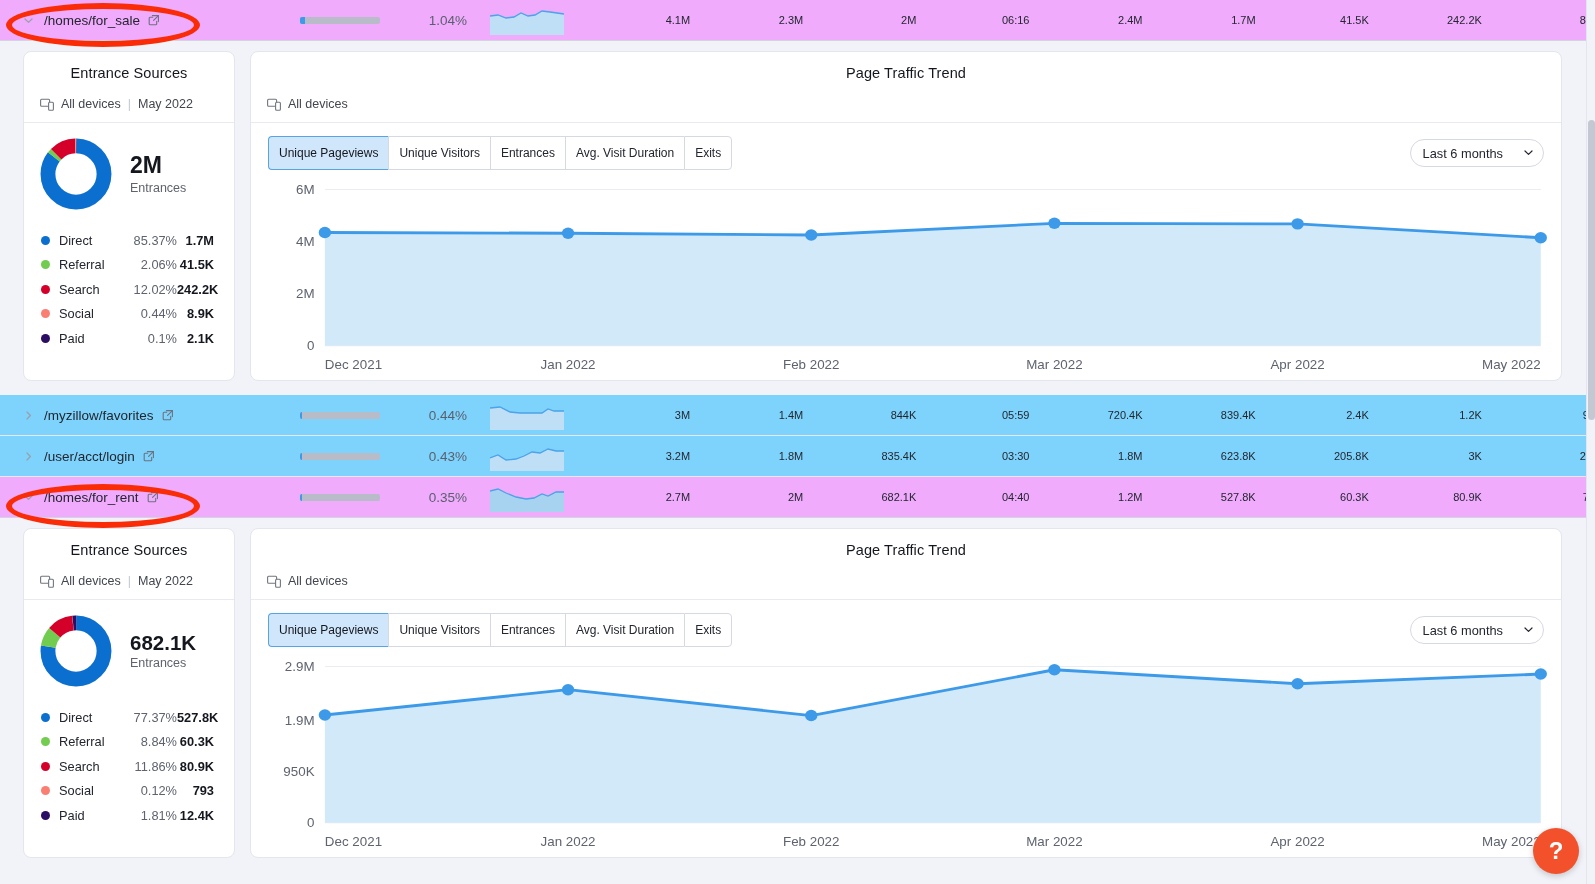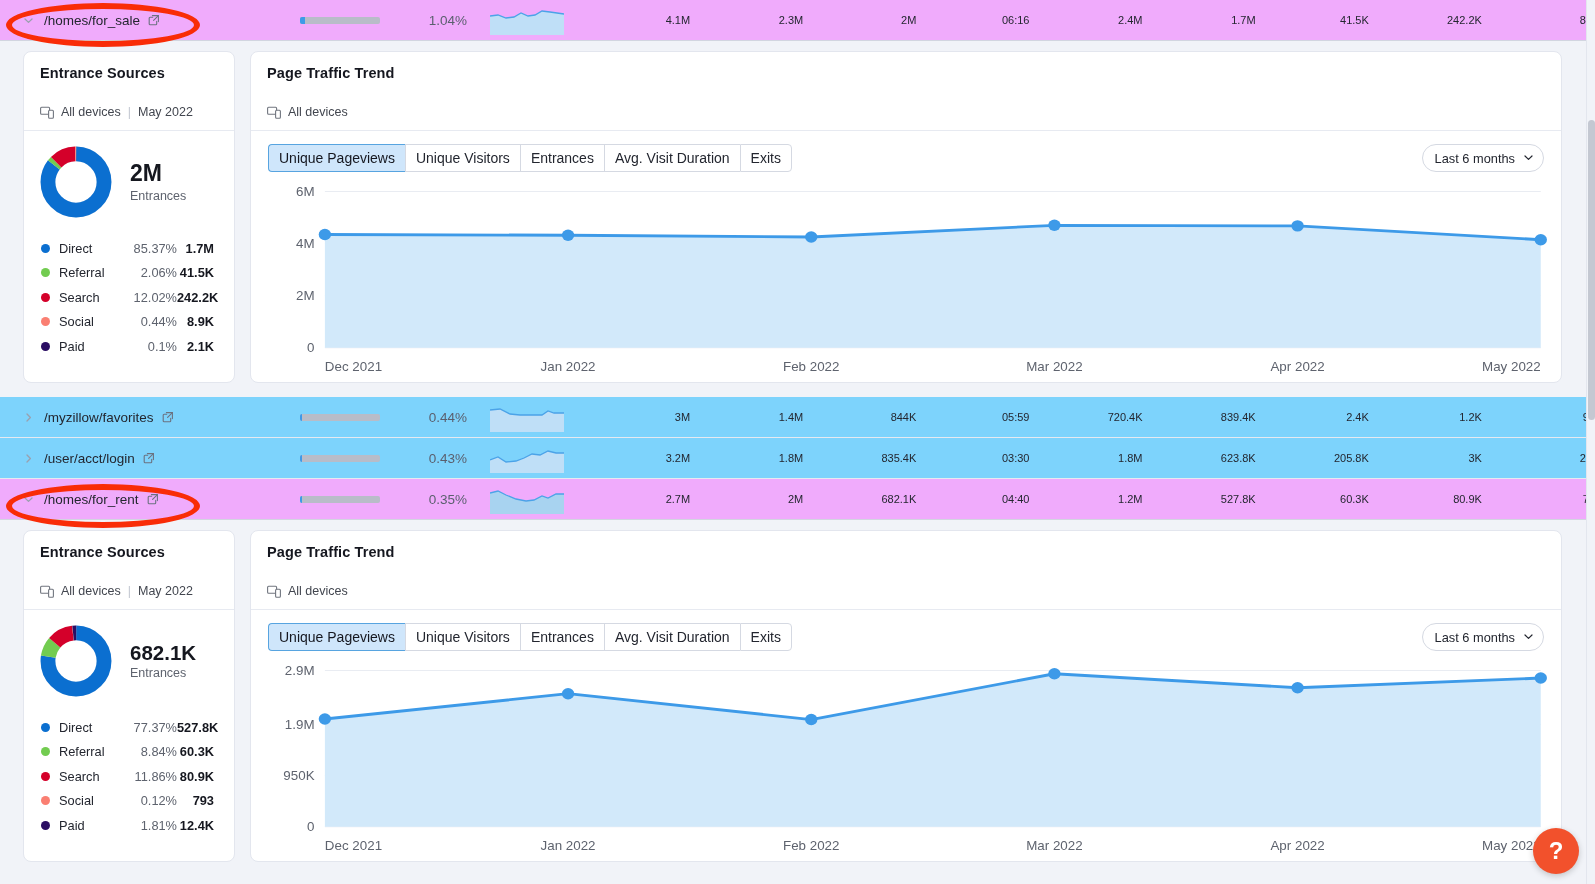--- a/index.html
+++ b/index.html
@@ -59,24 +59,24 @@
   }
   .card {
     background: #fff;
     border: 1px solid #e3e6ee;
     border-radius: 8px;
   }
   .card-entrance { width: 212px; margin-left: 23px; flex: none; }
   .card-trend { flex: 1; margin-left: 15px; margin-right: 33px; }
 
   .card-head { padding: 13px 16px 11px 16px; }
-  .card-title { font-size: 14.5px; font-weight: bold; color: #15171f; letter-spacing: .1px; }
+  .card-title { font-size: 14.5px; font-weight: normal; color: #15171f; letter-spacing: .1px; text-align: center; }
   .card-sub {
     display: flex; align-items: center; gap: 7px;
-    margin-top: 24px; font-size: 12.5px; color: #42464f; text-align: center;
+    margin-top: 16px; font-size: 12.5px; color: #42464f; text-align: center;
   }
   .card-sub .sep { color: #c3c7d1; }
   .device-icon { display: flex; align-items: center; color: #71767f; }
 
   .divider { height: 1px; background: #e7eaf1; }
 
   
   .donut-row { display: flex; align-items: center; padding: 14px 0 0 0; }
   .donut-wrap { width: 104px; display: flex; justify-content: center; flex: none; }
   .donut-meta { padding-left: 2px; }
@@ -94,35 +94,35 @@
   .legend-pct { width: 52px; text-align: right; color: #5e636e; flex: none; }
   .legend-val { flex: 1; text-align: right; font-weight: bold; color: #15171f; }
 
   
   .trend-toolbar {
     display: flex; align-items: center; justify-content: space-between;
     padding: 13px 17px 10px 17px;
   }
   .seg { display: flex; }
   .seg-btn {
-    height: 28px; padding: 0 10px;
+    height: 34px; padding: 0 10px;
     display: flex; align-items: center;
-    font-size: 14px; color: #23262f;
+    font-size: 12px; color: #23262f;
     background: #fff; border: 1px solid #d5d9e2;
     border-right: none; cursor: pointer; white-space: nowrap;
   }
   .seg-btn:first-child { border-radius: 4px 0 0 4px; }
   .seg-btn:last-child { border-right: 1px solid #d5d9e2; border-radius: 0 4px 4px 0; }
   .seg-btn.active {
     background: #cfe6fb; border-color: #57a4e0; color: #15171f;
     position: relative; z-index: 2;
   }
   .range-btn {
     height: 28px; padding: 0 9px 0 12px;
-    display: flex; align-items: center; gap: 8px;
+    display: flex; align-items: center; gap: 20px;
     font-size: 12.8px; color: #23262f;
     background: #fff; border: 1px solid #d5d9e2; border-radius: 15px;
     cursor: pointer; white-space: nowrap;
   }
   .chart-box { padding: 0 12px 0 10px; }
   .chart-svg { display: block; width: 100%; }
 
   
   .help-fab {
     position: absolute; right: 16px; bottom: 10px;

